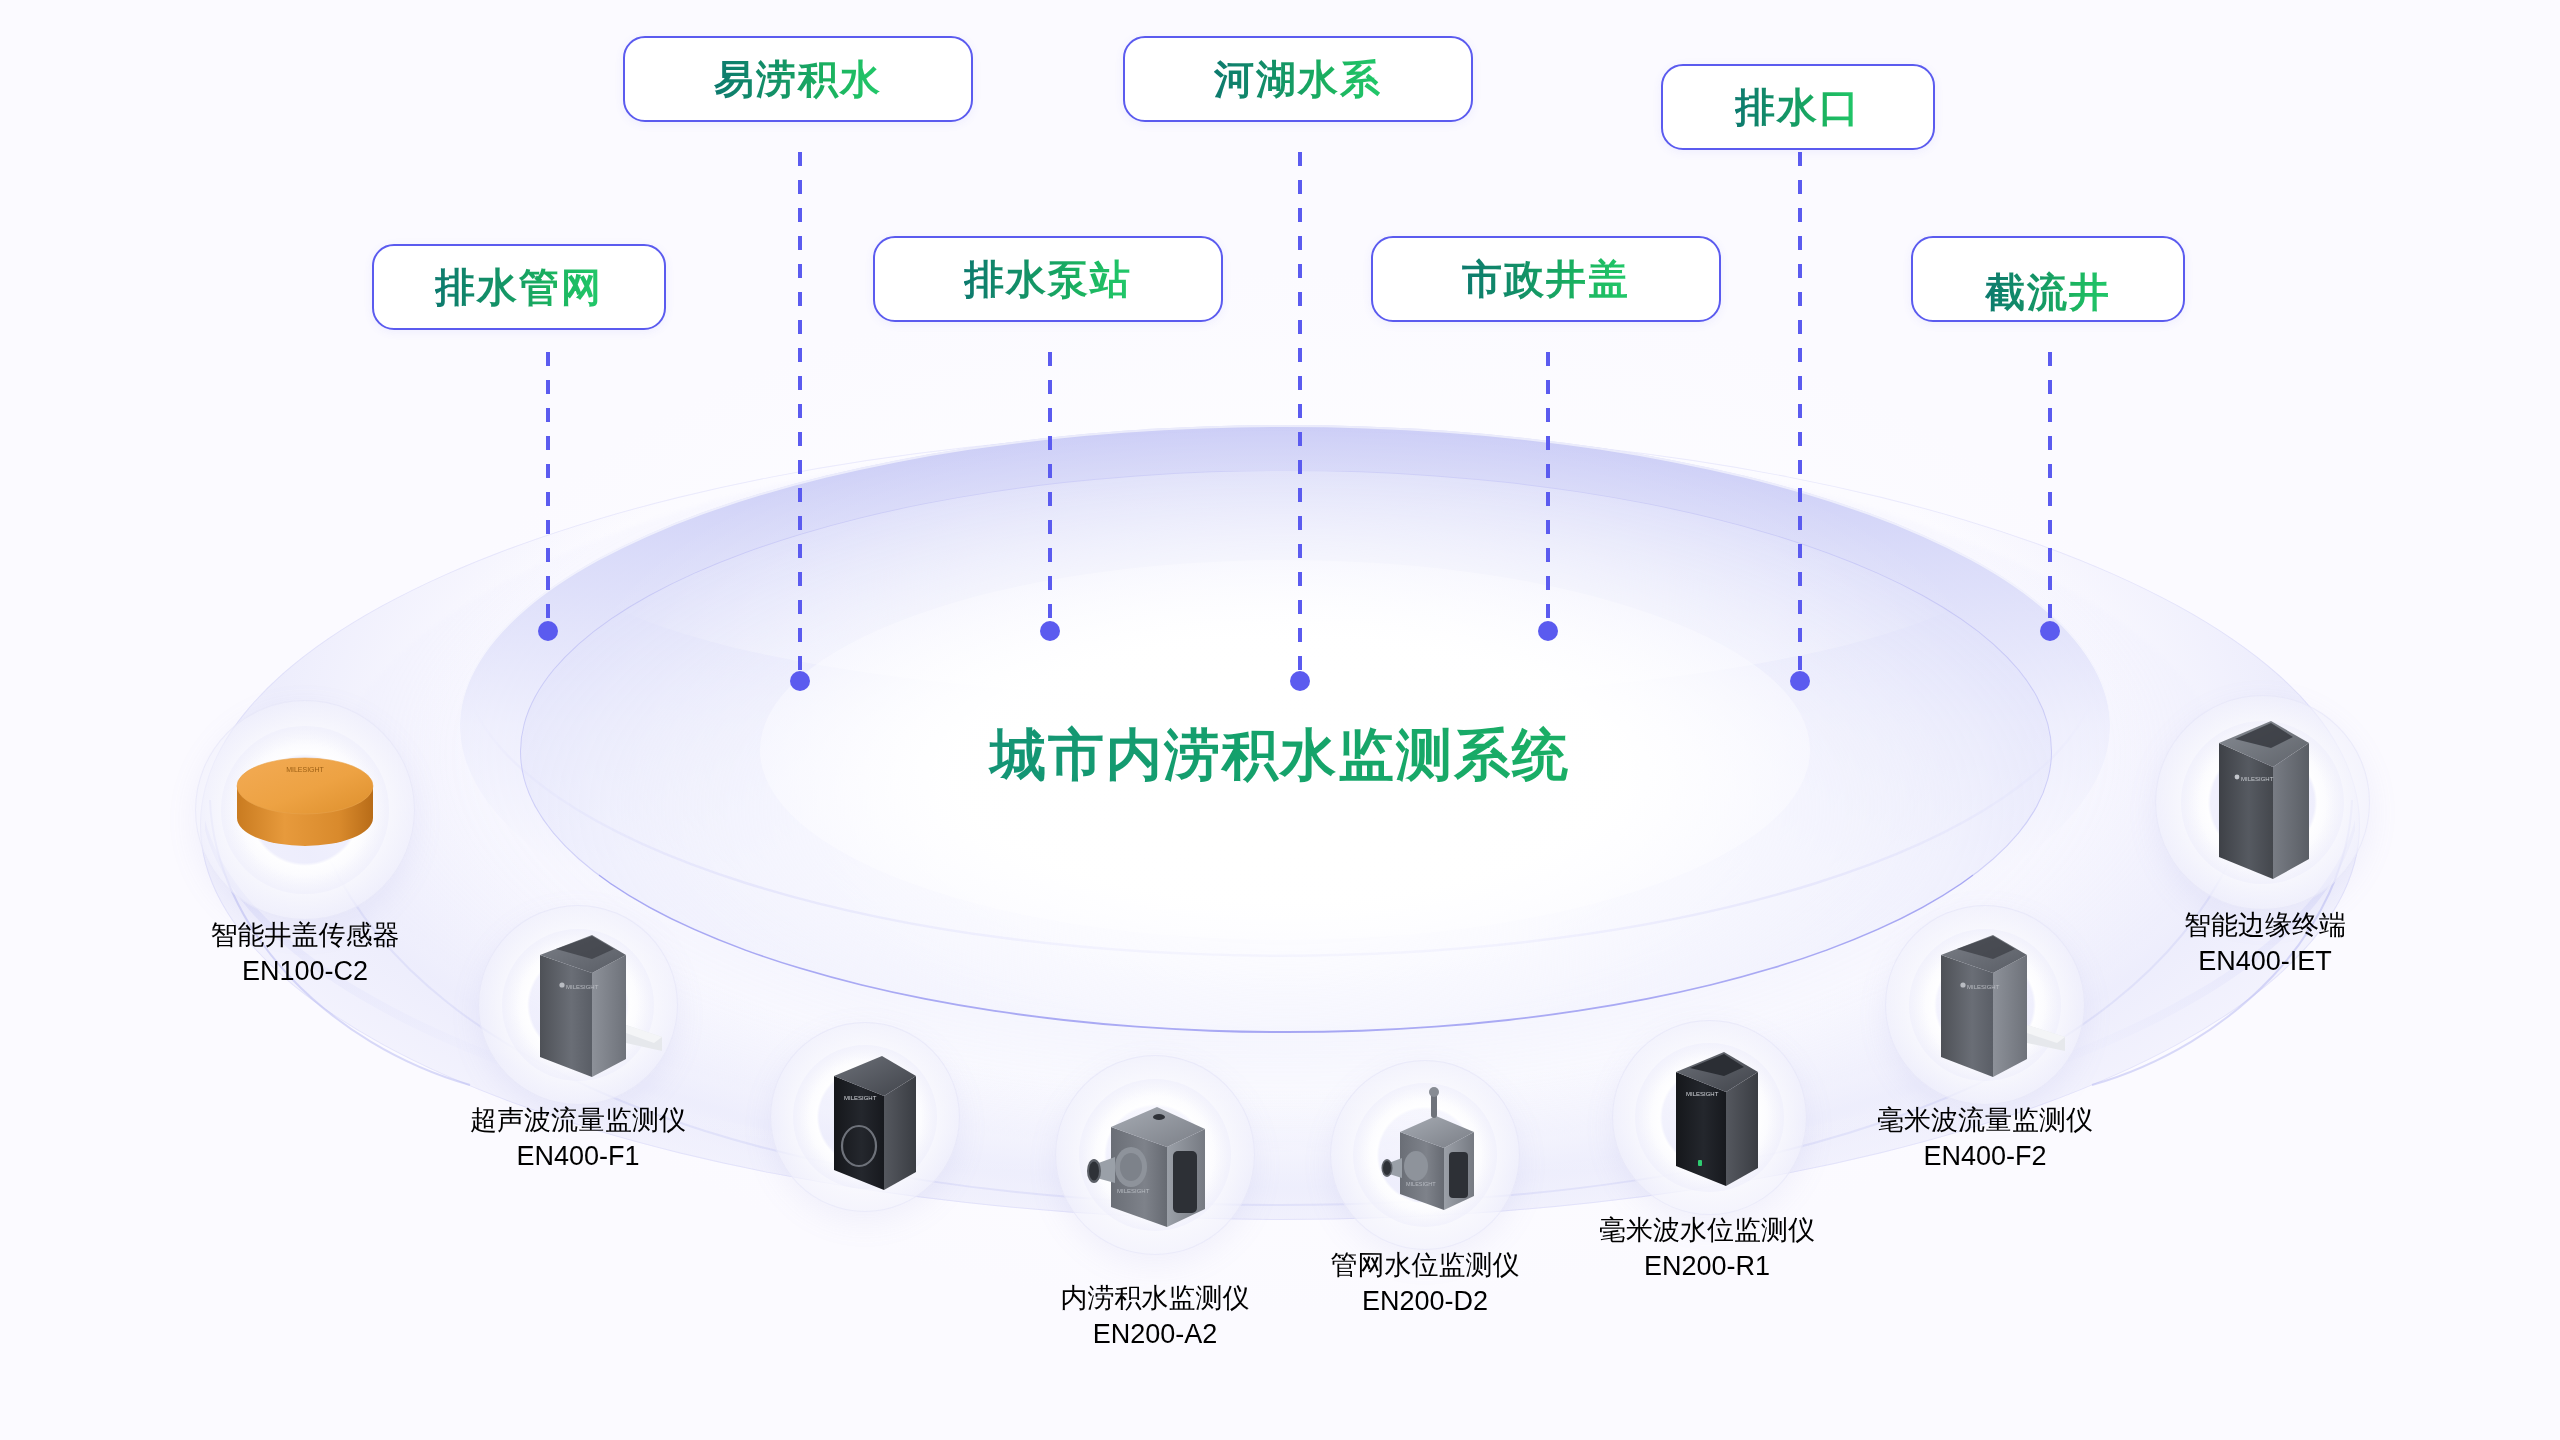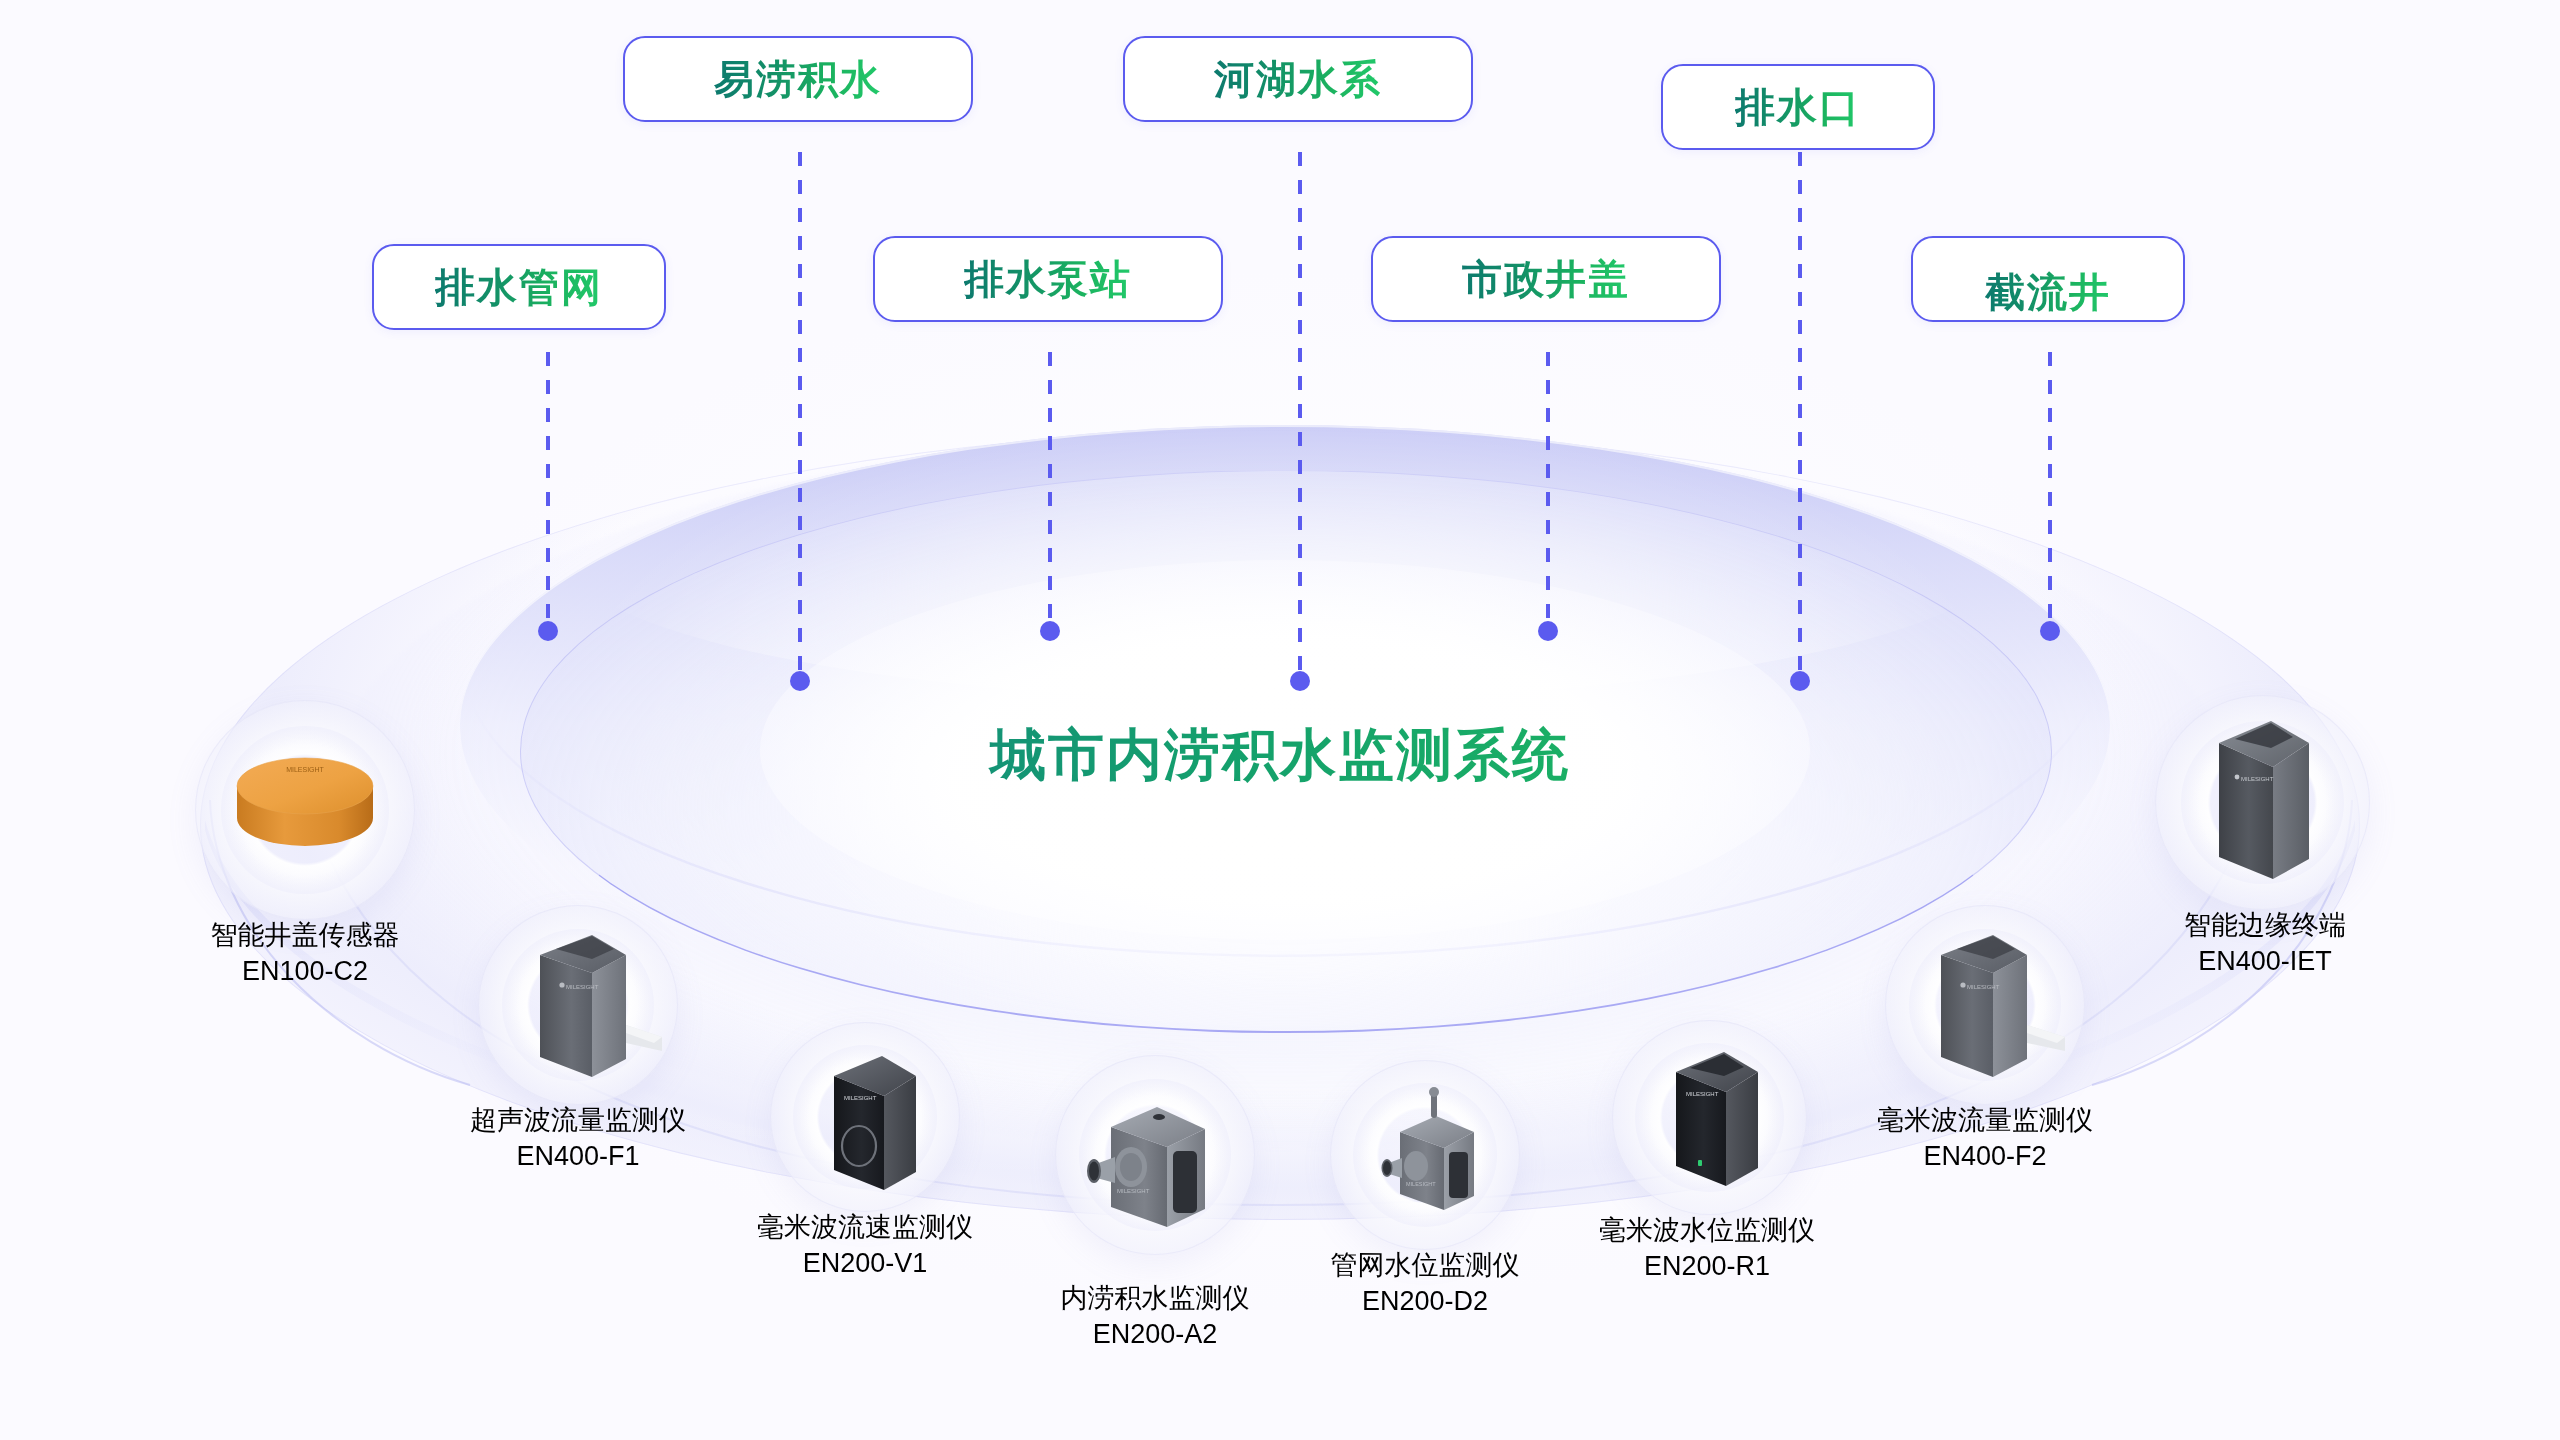--- a/index.html
+++ b/index.html
@@ -296,24 +296,20 @@
           <stop offset="0%" stop-color="#6c7078"></stop>
             <stop offset="100%" stop-color="#41444b"></stop>
         </linearGradient>
       </defs>
       <path d="M24,34 L24,128 L74,148 L74,54 Z" fill="url(#bkF)"></path>
       <path d="M74,54 L74,148 L106,130 L106,34 Z" fill="url(#bkS)"></path>
       <path d="M24,34 L72,14 L106,34 L74,54 Z" fill="url(#bkT)"></path>
       <ellipse cx="49" cy="104" rx="17" ry="20" fill="none" stroke="#6e727a" stroke-width="2.2"></ellipse>
       <text x="34" y="58" font-size="6" fill="#d2d5da" font-family="Liberation Sans, sans-serif">MILESIGHT</text>
     </svg>
-    <div class="caption" style="left:-110px;top:188px;width:410px;">
-      <span>毫米波流速监测仪</span>
-      <span class="l2">EN200-V1</span>
-    </div>
   </div>
 
   <div class="node" style="left:1055px;top:1055px;width:200px;height:200px;">
     <div class="halo" style="width:200px;height:200px;"></div>
     <svg class="dev" style="left:16px;top:30px;" width="180" height="150" viewBox="0 0 180 150">
       <defs>
         <linearGradient id="rdF" x1="0" y1="0" x2="1" y2="0">
           <stop offset="0%" stop-color="#6a6e76"></stop>
             <stop offset="60%" stop-color="#7e828a"></stop>
             <stop offset="100%" stop-color="#666a72"></stop>

